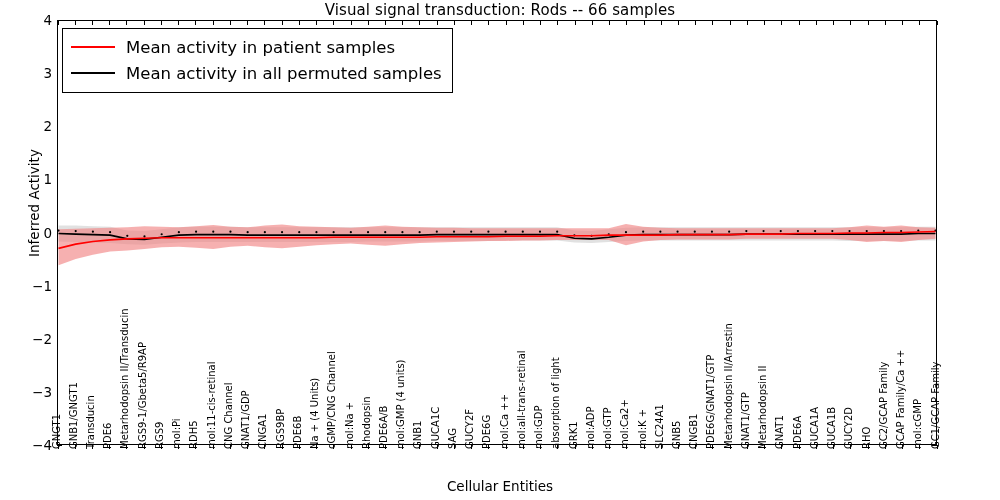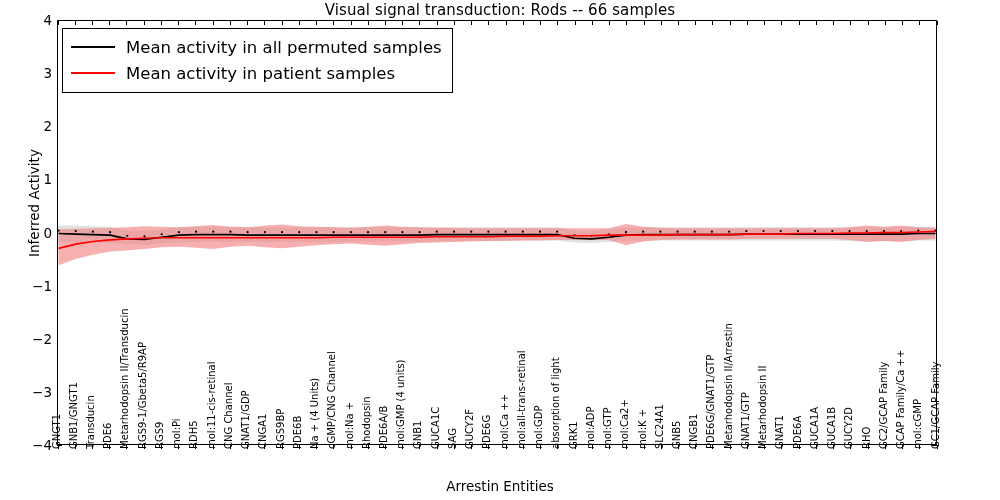--- a/index.html
+++ b/index.html
@@ -315,26 +315,26 @@
       <div class="xtick-label" style="left: 745.618px;">PDE6A</div>
       <div class="xtick-label" style="left: 762.853px;">GUCA1A</div>
       <div class="xtick-label" style="left: 780.088px;">GUCA1B</div>
       <div class="xtick-label" style="left: 797.324px;">GUCY2D</div>
       <div class="xtick-label" style="left: 814.559px;">RHO</div>
       <div class="xtick-label" style="left: 831.794px;">GC2/GCAP Family</div>
       <div class="xtick-label" style="left: 849.029px;">GCAP Family/Ca ++</div>
       <div class="xtick-label" style="left: 866.265px;">mol:cGMP</div>
       <div class="xtick-label" style="left: 883.5px;">GC1/GCAP Family</div>
     </div>
-  <div class="xlabel-axis">Arrestin Entities</div>
+  <div class="xlabel-axis">Cellular Entities</div>
 
   <div id="legend">
+    <div class="legend-row">
+      <span class="legend-swatch" style="background:#ff0000;"></span>
+      <span class="legend-text">Mean activity in patient samples</span>
+    </div>
     <div class="legend-row">
       <span class="legend-swatch" style="background:#000000;"></span>
       <span class="legend-text">Mean activity in all permuted samples</span>
     </div>
-    <div class="legend-row">
-      <span class="legend-swatch" style="background:#ff0000;"></span>
-      <span class="legend-text">Mean activity in patient samples</span>
-    </div>
   </div>
 
 </div>
 
 </body></html>

